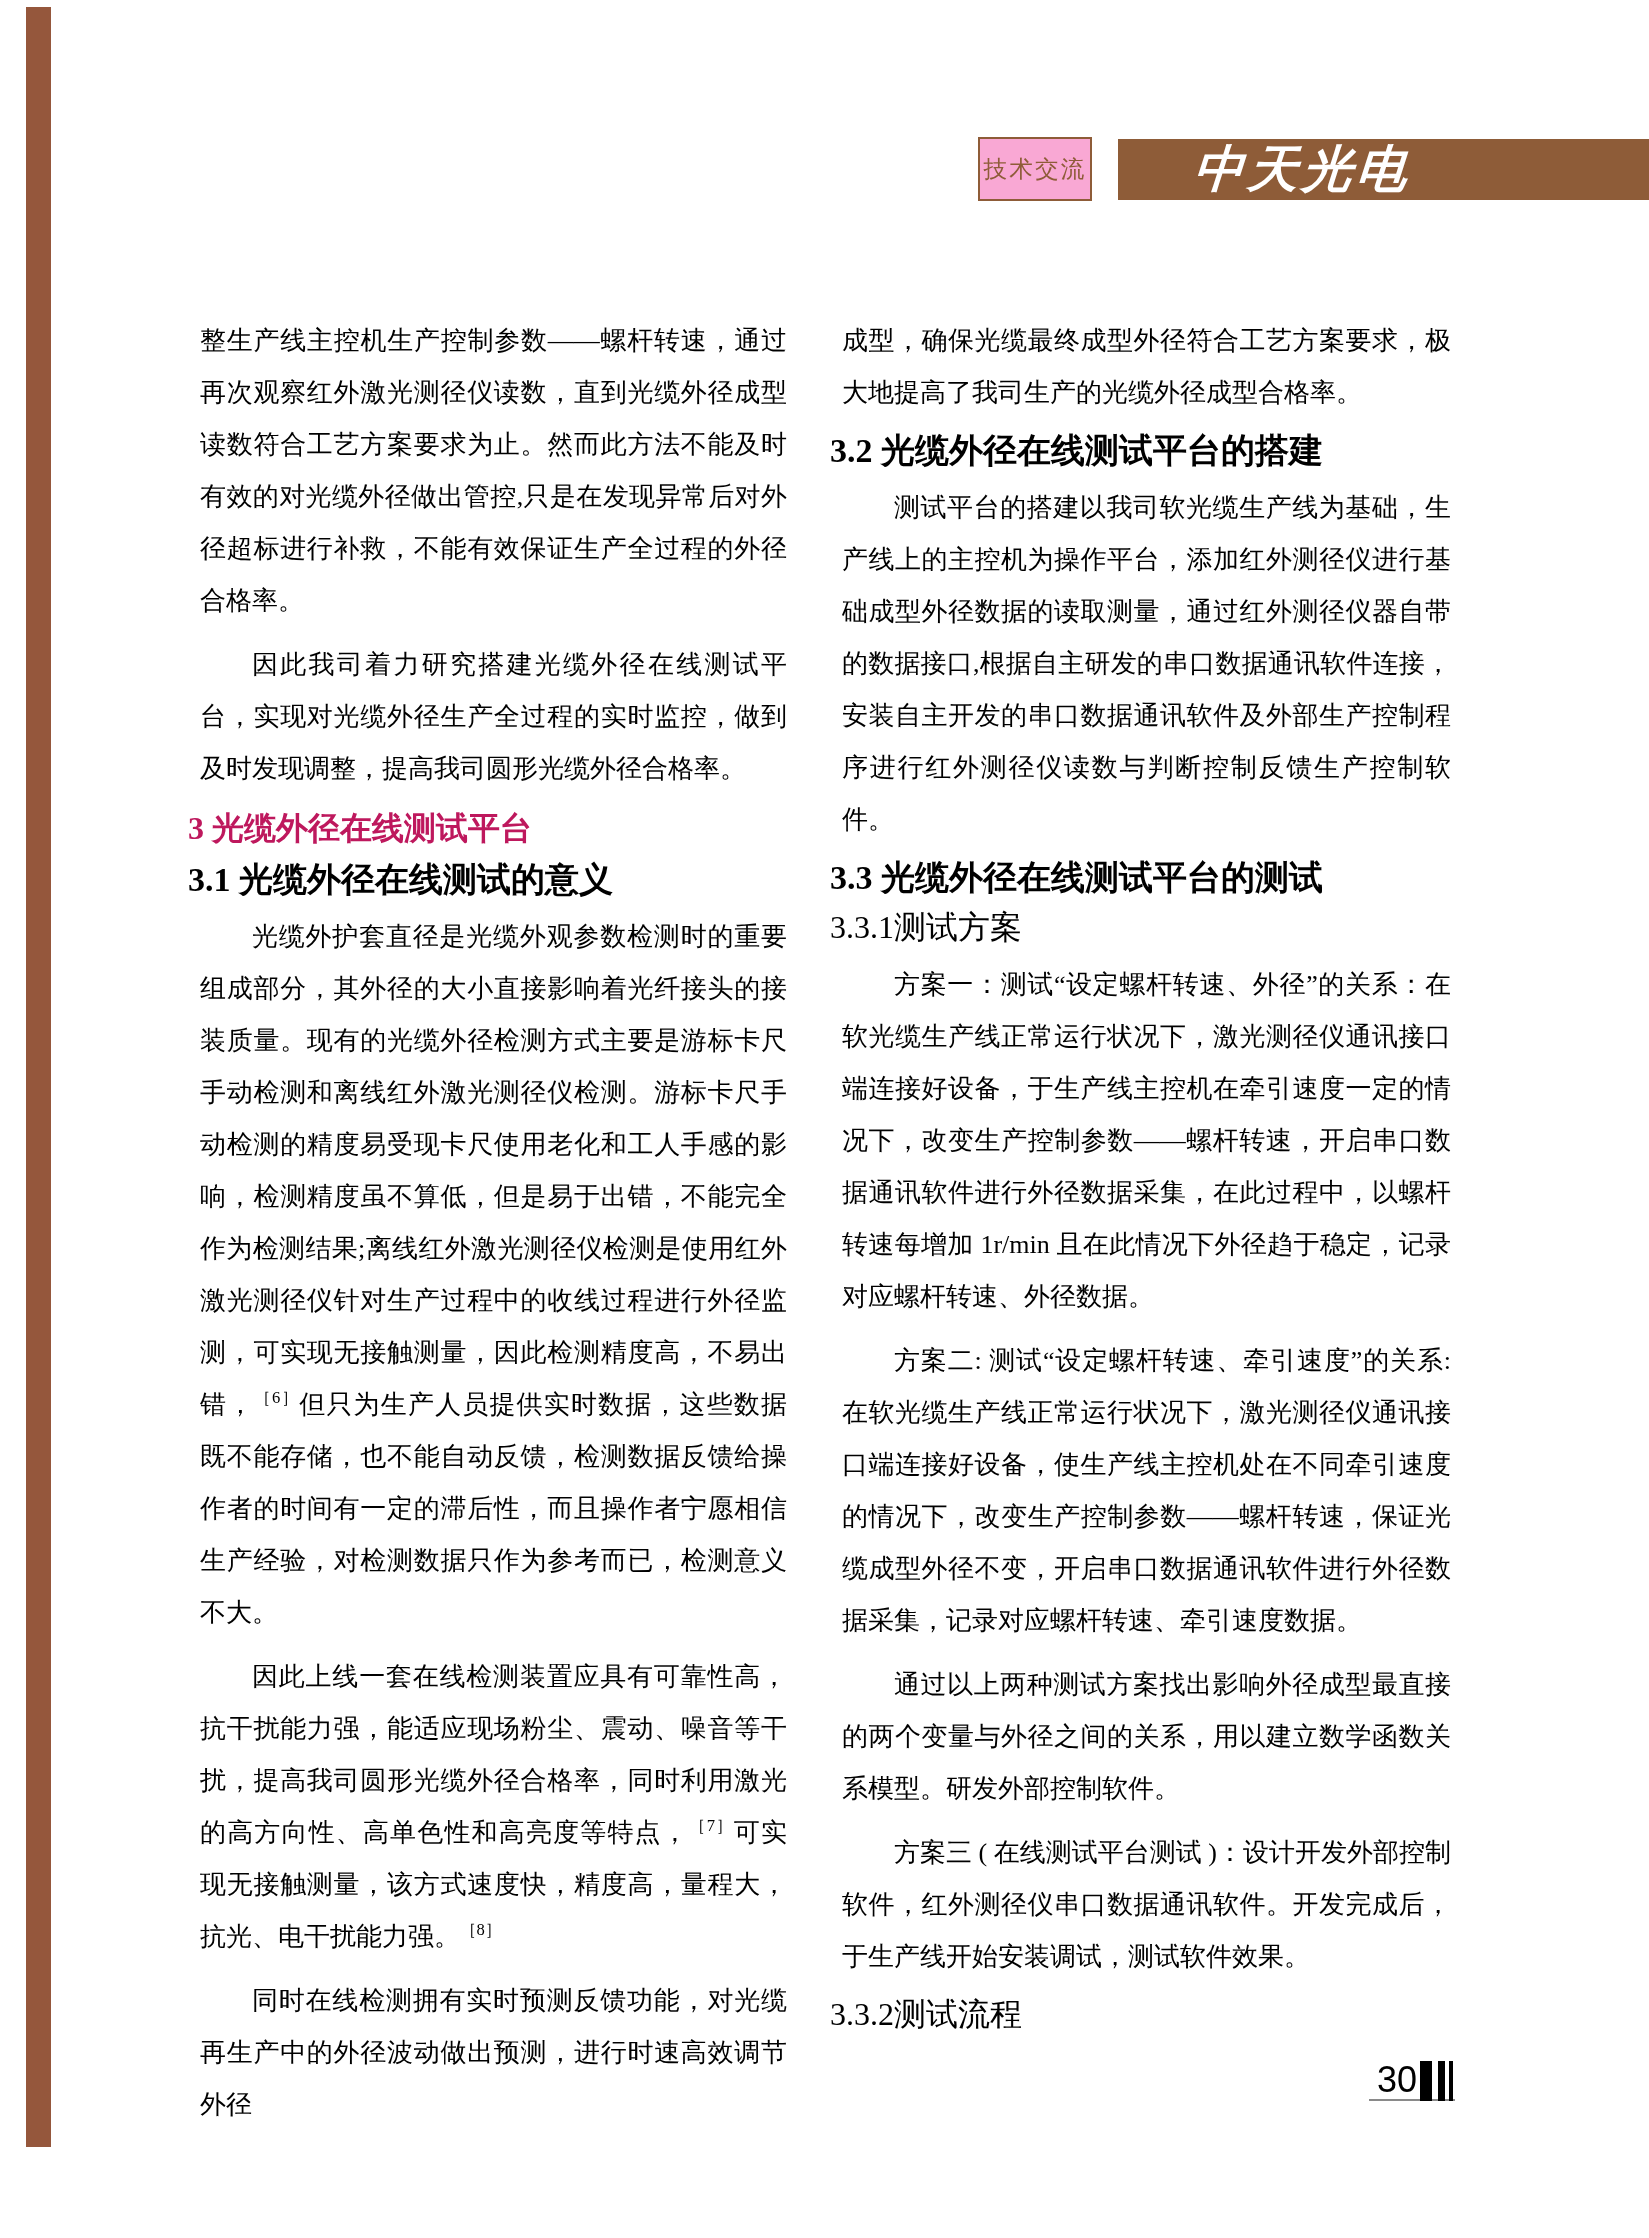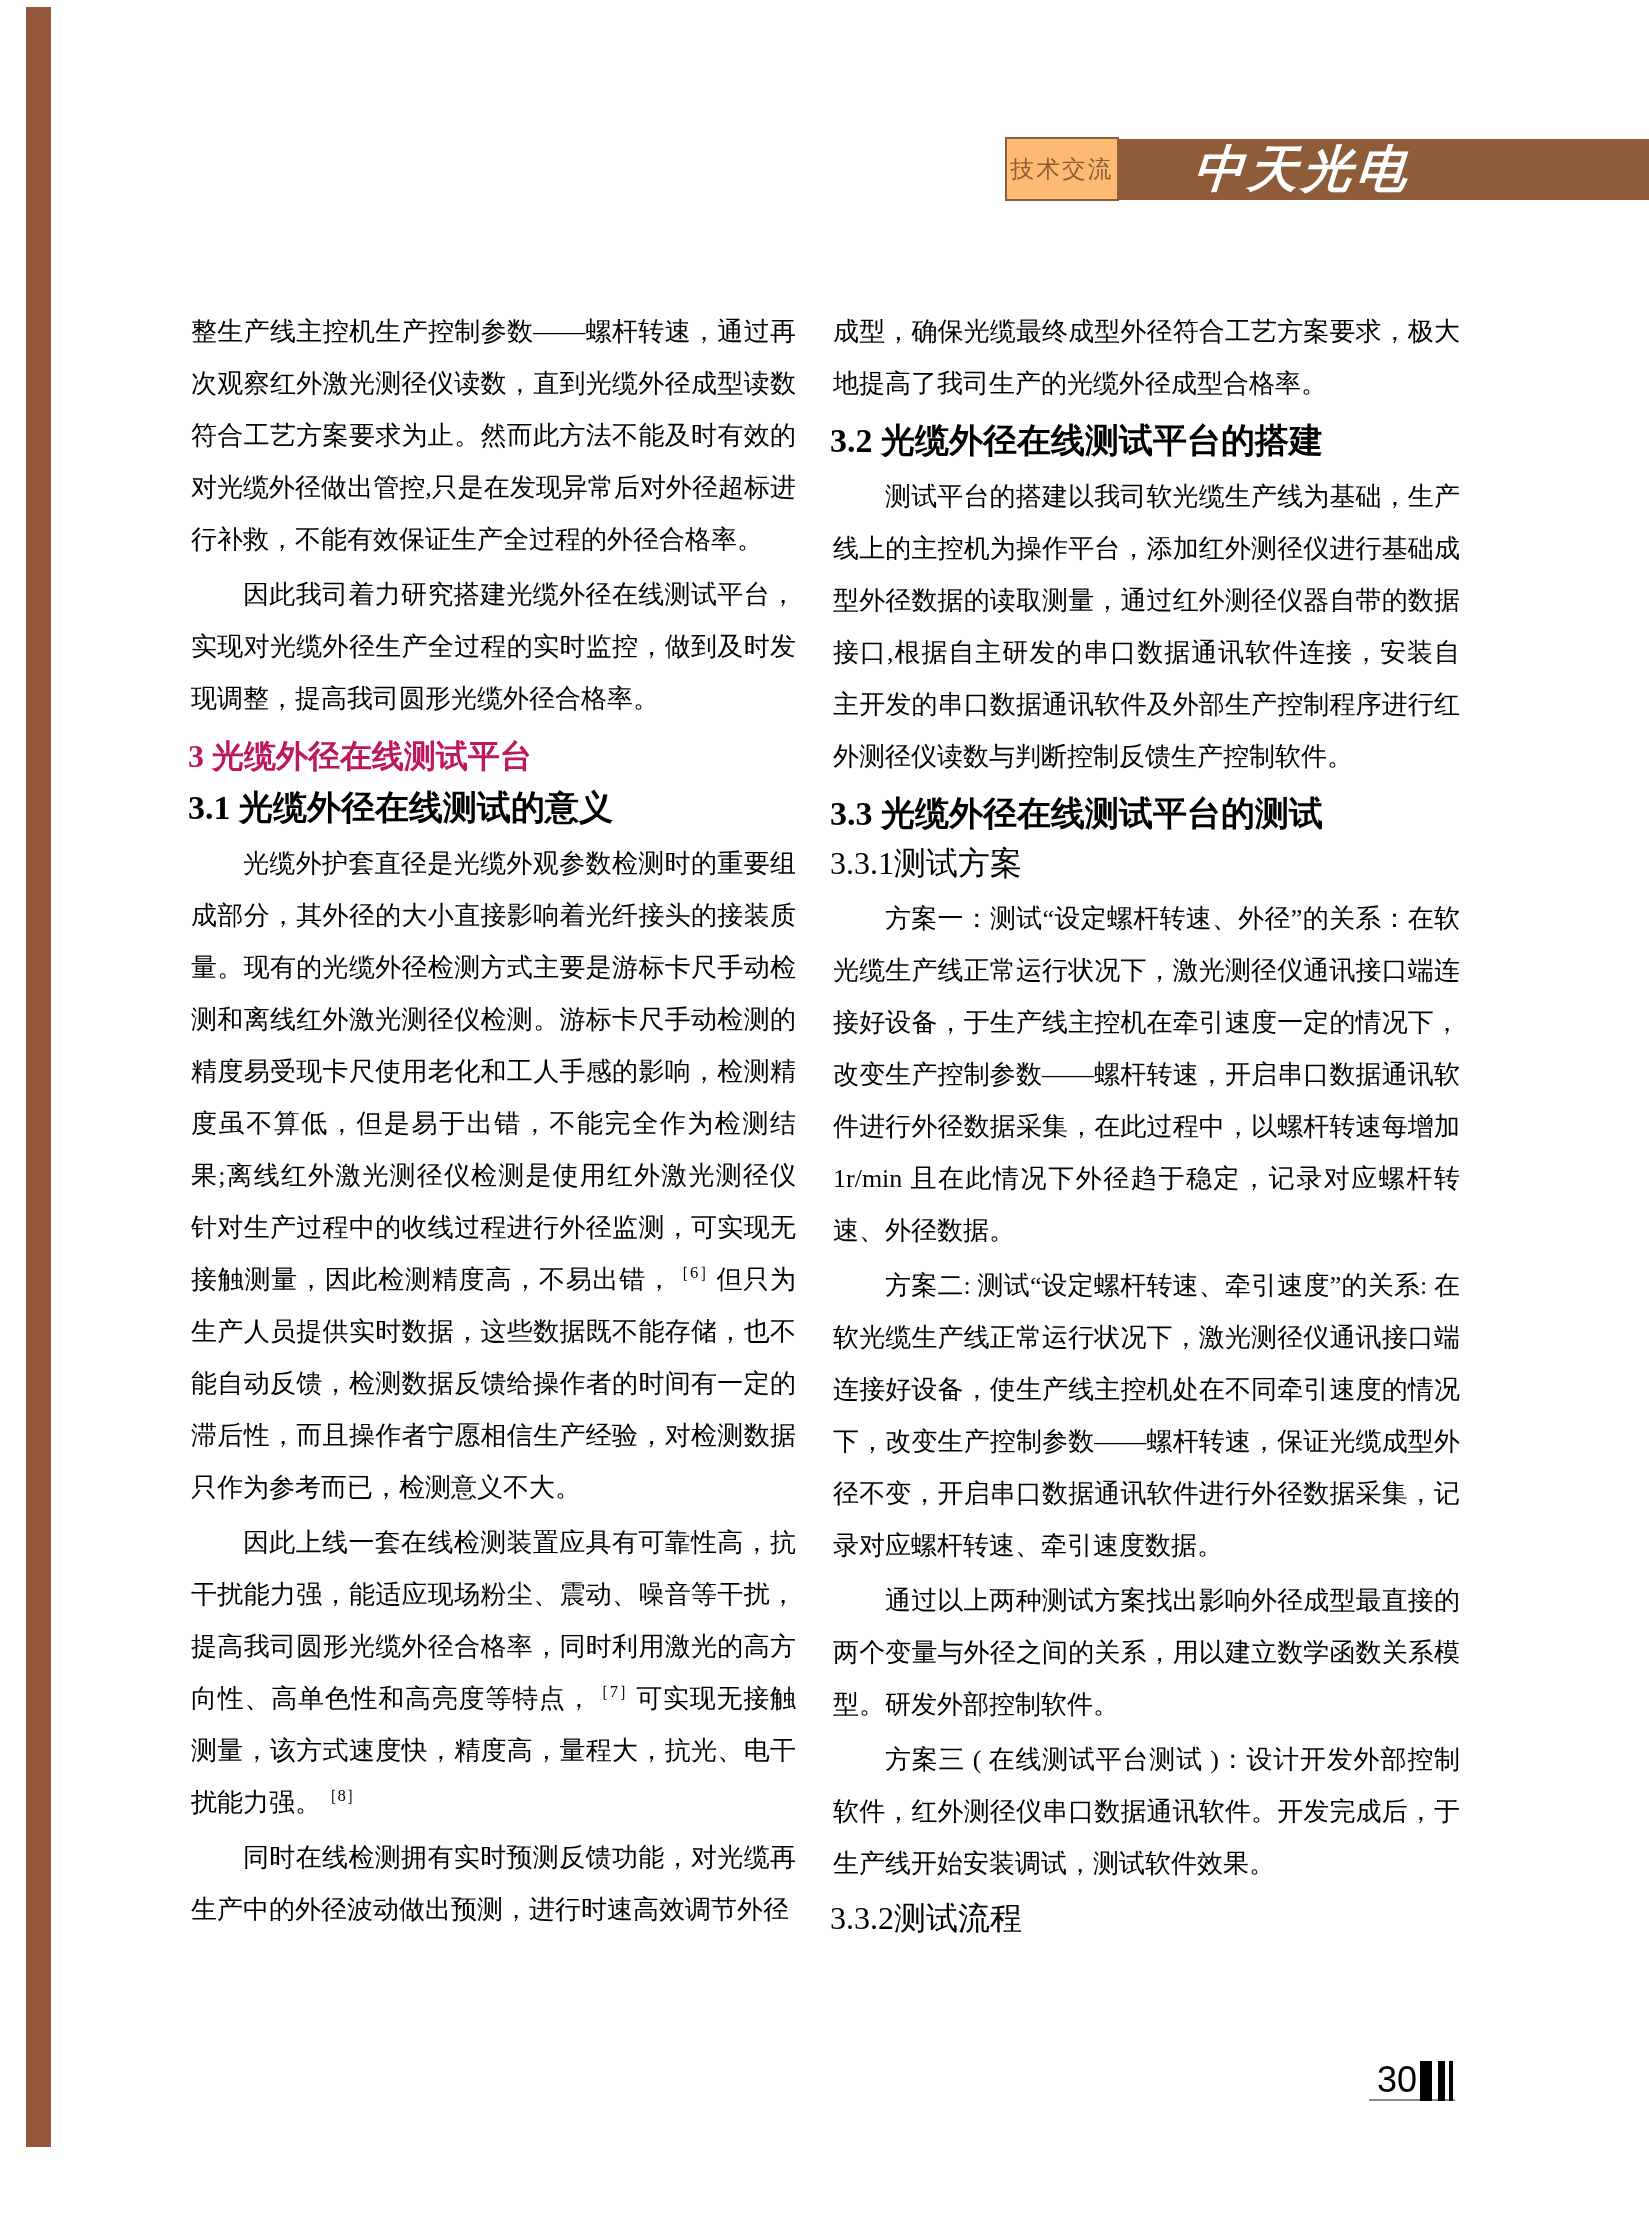--- a/index.html
+++ b/index.html
@@ -16,25 +16,25 @@
   .edge-stripe {
     position: absolute;
     left: 26px; top: 7px;
     width: 25px; height: 2140px;
     background: #95573c;
   }
 
   
   .header-tag-box {
     position: absolute;
-    left: 1005px; top: 137px;
+    left: 978px; top: 137px;
     width: 114px; height: 64px;
     border: 2.1px solid #8e5c38;
     box-sizing: border-box;
-    background: #fdba74;
+    background: #f9a8d4;
     display: flex; align-items: center; justify-content: center;
     z-index: 2;
   }
   .header-tag-box span {
     font-family: "Liberation Sans", "DejaVu Sans", sans-serif;
     font-size: 23.6px; color: #8e5c38; letter-spacing: 2.1px;
   }
   .header-band {
     position: absolute;
     left: 1118px; top: 139px;
@@ -57,21 +57,21 @@
 
   
   .col {
     position: absolute;
     top: 303px;
   }
   .col-left  { left: 188px;  width: 611px; }
   .col-right { left: 830px; width: 633px; }
 
   .body-p {
-    margin: 3px;
+    margin: 12px;
     font-size: 26px;
     line-height: 52px;
     text-align: justify;
     text-indent: 2em;
     word-break: break-all;
   }
   .no-indent { text-indent: 0; }
 
   sup.ref {
     font-size: 16.6px;

